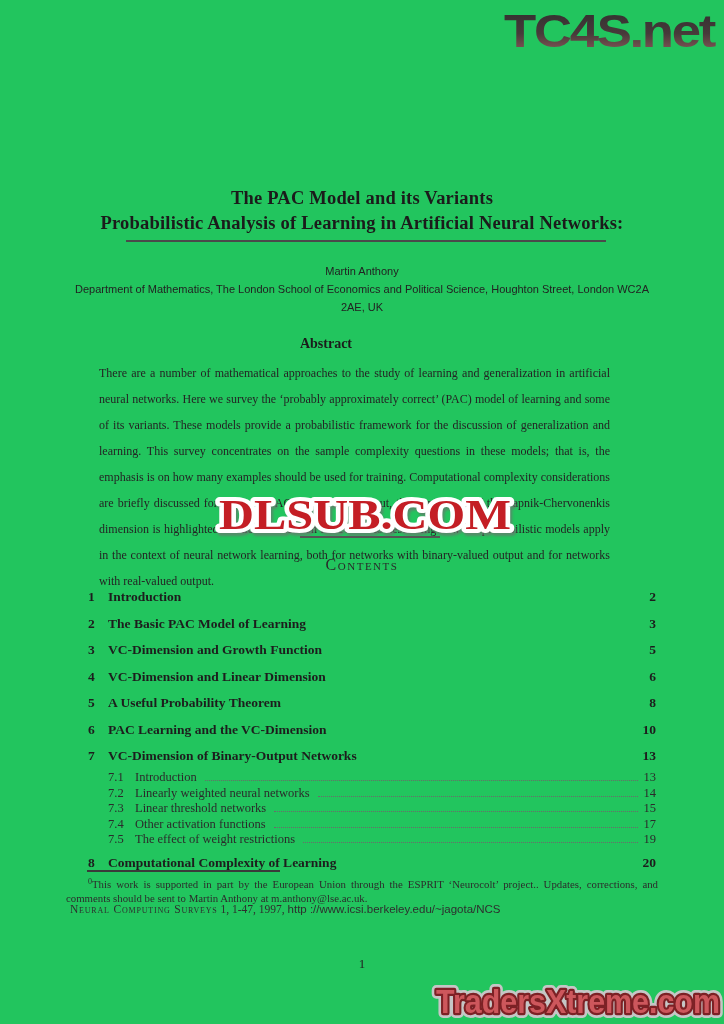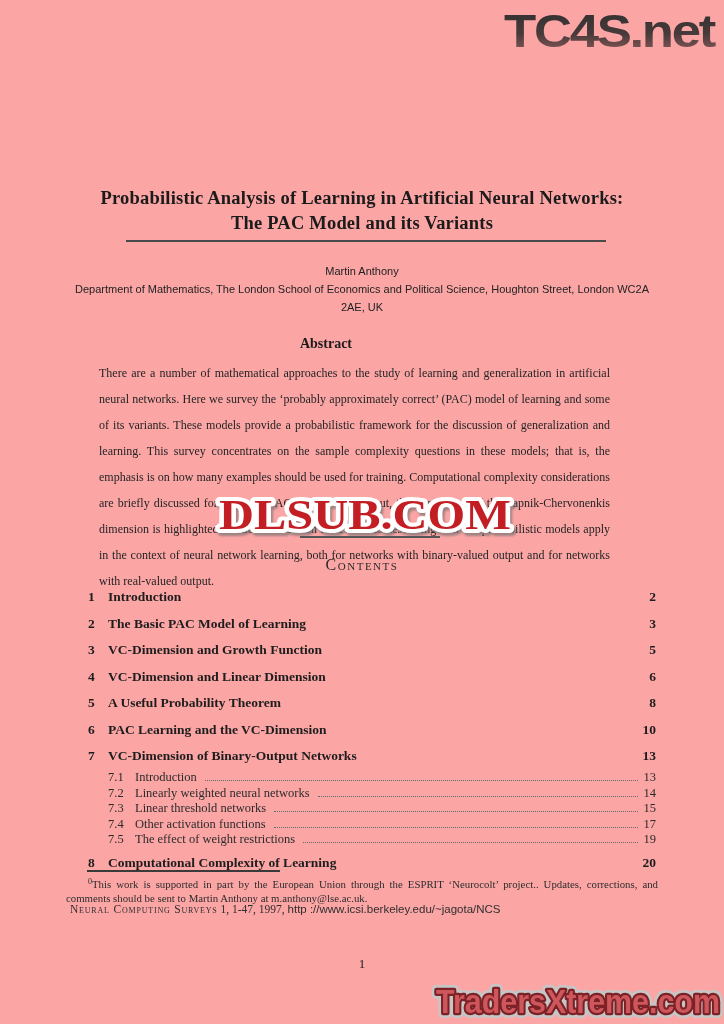--- a/index.html
+++ b/index.html
@@ -1,17 +1,17 @@
 <!DOCTYPE html>
 <html><head>
 <meta charset="utf-8">
 <style>
   html,body{margin:0;padding:0;background:#e8e8e8;}
   .page{
-    position:relative;width:724px;height:1024px;background:#fca5a5;
+    position:relative;width:724px;height:1024px;background:#22c55e;
     margin:0 auto;overflow:hidden;color:#1c1c1c;
     font-family:"Liberation Serif", serif;
   }
 
   
   .tc4s{position:absolute;top:2px;right:2px;width:230px;height:58px;}
 
   
   .title{
     position:absolute;top:186px;left:0;width:724px;text-align:center;
@@ -91,22 +91,22 @@
       <linearGradient id="tc4sGrad" x1="0" y1="0" x2="0" y2="1">
         <stop offset="0%" stop-color="#2e2e2e"></stop>
         <stop offset="55%" stop-color="#473a3a"></stop>
         <stop offset="100%" stop-color="#96605f"></stop>
       </linearGradient>
     </defs>
     <text x="222" y="45" text-anchor="end" font-size="46" font-weight="bold" letter-spacing="-2" textLength="210" lengthAdjust="spacingAndGlyphs" fill="url(#tc4sGrad)">TC4S.net</text>
   </svg>
 
   <div class="title">
+    <div>The PAC Model and its Variants</div>
     <div>Probabilistic Analysis of Learning in Artificial Neural Networks:</div>
-    <div>The PAC Model and its Variants</div>
   </div>
   <div class="title-rule"></div>
 
   <div class="authors">
     <div class="name">Martin Anthony</div>
     <div>Department of Mathematics, The London School of Economics and Political Science, Houghton Street, London WC2A 2AE, UK</div>
   </div>
 
   <div class="abstract-head">Abstract</div>
   <div class="abstract-body">There are a number of mathematical approaches to the study of learning and generalization in artificial neural networks. Here we survey the ‘probably approximately correct’ (PAC) model of learning and some of its variants. These models provide a probabilistic framework for the discussion of generalization and learning. This survey concentrates on the sample complexity questions in these models; that is, the emphasis is on how many examples should be used for training. Computational complexity considerations are briefly discussed for the basic PAC model. Throughout, the importance of the Vapnik-Chervonenkis dimension is highlighted. Particular attention is devoted to describing how the probabilistic models apply in the context of neural network learning, both for networks with binary-valued output and for networks with real-valued output.</div>

